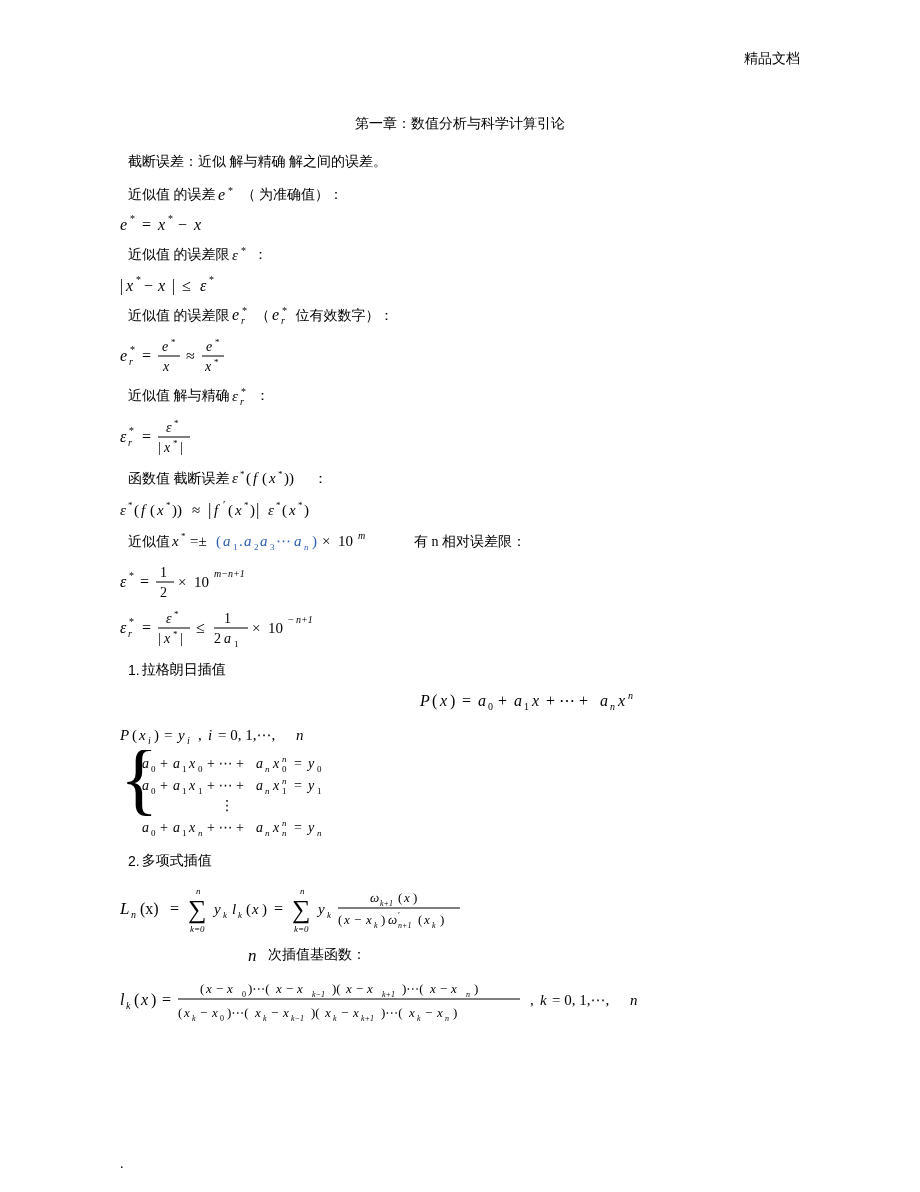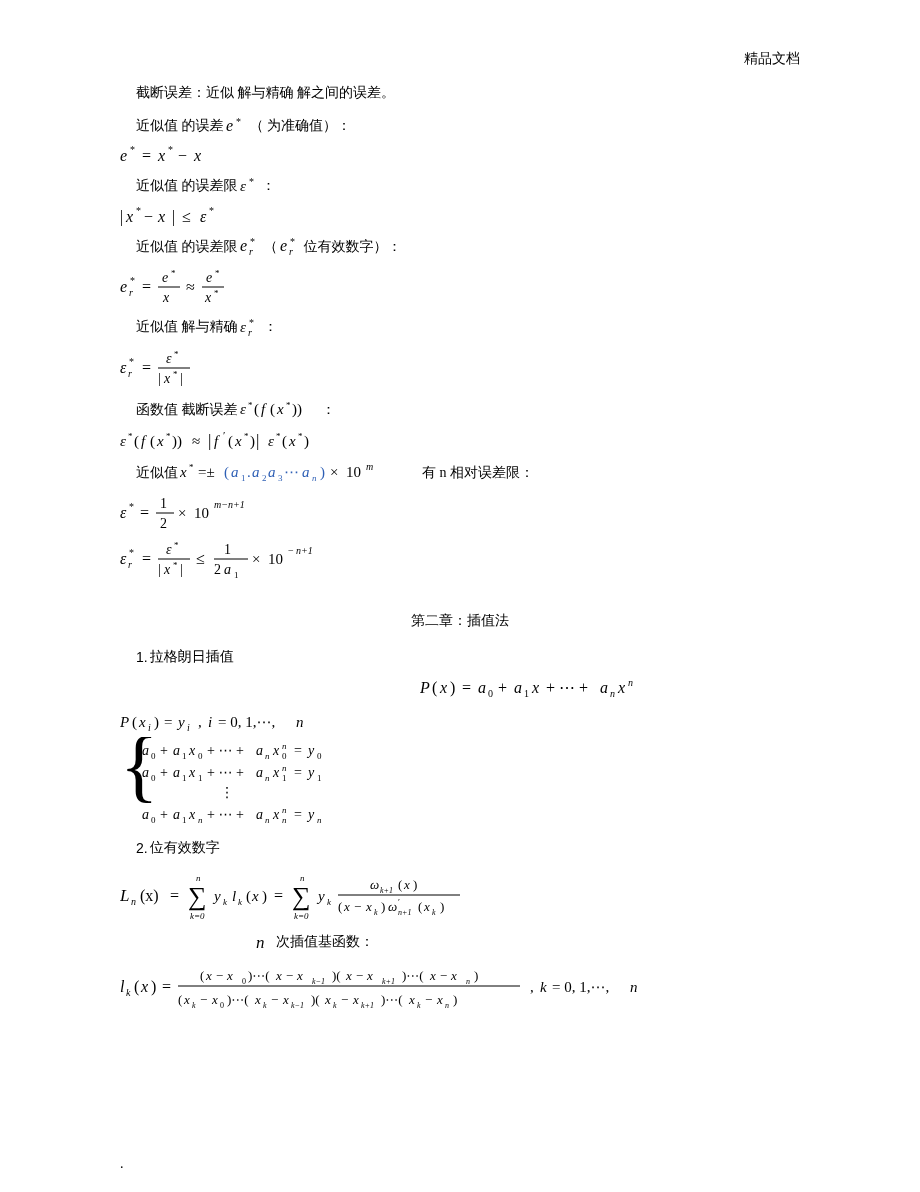--- a/index.html
+++ b/index.html
@@ -6,38 +6,38 @@
     margin: 0;
     padding: 0;
     background: #fff;
     font-family: "SimSun", "Songti SC", serif;
     width: 920px;
     height: 1192px;
     position: relative;
     color: #000;
   }
   .page {
-    padding: 74px 120px 30px 120px;
+    padding: 55px 120px 30px 120px;
     position: relative;
   }
   .header-right {
     position: absolute;
     top: 50px;
     right: 120px;
     font-size: 14px;
   }
   .chapter-title {
     text-align: center;
     font-size: 14px;
     margin: 60px 0 16px 0;
   }
   .line {
     font-size: 14px;
     line-height: 1.9;
-    margin: 6px 16px;
+    margin: 6px 8px;
     display: flex;
     align-items: center;
     flex-wrap: wrap;
     gap: 2px;
   }
   .formula-img {
     display: block;
     margin: 4px 0;
   }
   .inline-img { display: inline-block; vertical-align: middle; }
@@ -55,20 +55,21 @@
   
   .math { font-family: "Cambria Math", "STIXGeneral", "Times New Roman", serif; font-style: italic; }
   .mathn { font-family: "Cambria Math", "STIXGeneral", "Times New Roman", serif; font-style: normal; }
 </style>
 </head>
 <body>
 
 <div class="page">
   <div class="header-right">精品文档</div>
 
+  <div class="chapter-title">第一章：数值分析与科学计算引论</div>
 
   <div class="line">截断误差：近似  解与精确  解之间的误差。</div>
 
   <div class="line">
     <span>近似值  的误差 </span>
     <svg class="inline-img" width="22" height="18">
       <text x="0" y="14" class="math" font-size="16">e</text>
       <text x="10" y="8" class="mathn" font-size="10">*</text>
     </svg>
     <span>（  为准确值）：</span>
@@ -257,21 +258,20 @@
     <line x1="94" y1="21" x2="128" y2="21" stroke="#000"></line>
     <text x="94" y="36" class="mathn" font-size="14">2</text>
     <text x="104" y="36" class="math" font-size="14">a</text>
     <text x="114" y="40" class="mathn" font-size="9">1</text>
     <text x="132" y="26" class="mathn" font-size="15">×</text>
     <text x="148" y="26" class="mathn" font-size="15">10</text>
     <text x="168" y="16" class="mathn" font-size="10">−</text>
     <text x="176" y="16" class="math" font-size="10">n+1</text>
   </svg>
 
-  <div class="chapter2">第二章：插值法</div>
 
   <div class="line">
     <span class="section-num">1.</span>
     <span>拉格朗日插值</span>
   </div>
 
   <div class="poly-center">
     <svg width="260" height="24">
       <text x="0" y="16" class="math" font-size="16">P</text>
       <text x="12" y="16" class="mathn" font-size="16">(</text>
@@ -360,21 +360,21 @@
     <text x="153" y="82" class="math" font-size="14">x</text>
       <text x="162" y="86" class="math" font-size="9">n</text>
       <text x="162" y="76" class="math" font-size="9">n</text>
     <text x="174" y="82" class="mathn" font-size="14">=</text>
     <text x="188" y="82" class="math" font-size="14">y</text>
       <text x="197" y="86" class="math" font-size="9">n</text>
   </svg>
 
   <div class="line">
     <span class="section-num">2.</span>
-    <span>位有效数字</span>
+    <span>多项式插值</span>
   </div>
 
   <svg class="formula-img" width="400" height="56">
     <text x="0" y="34" class="math" font-size="17">L</text>
     <text x="11" y="38" class="math" font-size="10">n</text>
     <text x="20" y="34" class="mathn" font-size="16">(x)</text>
     <text x="50" y="34" class="mathn" font-size="16">=</text>
     <text x="68" y="38" class="mathn" font-size="26">∑</text>
     <text x="70" y="52" class="math" font-size="9">k=0</text>
     <text x="76" y="14" class="math" font-size="9">n</text>

